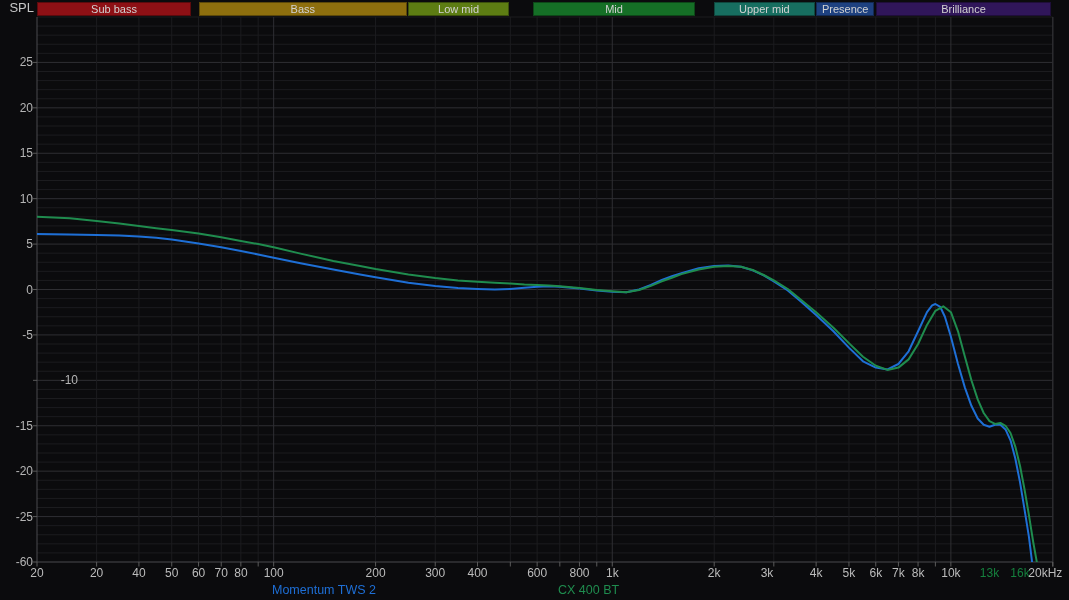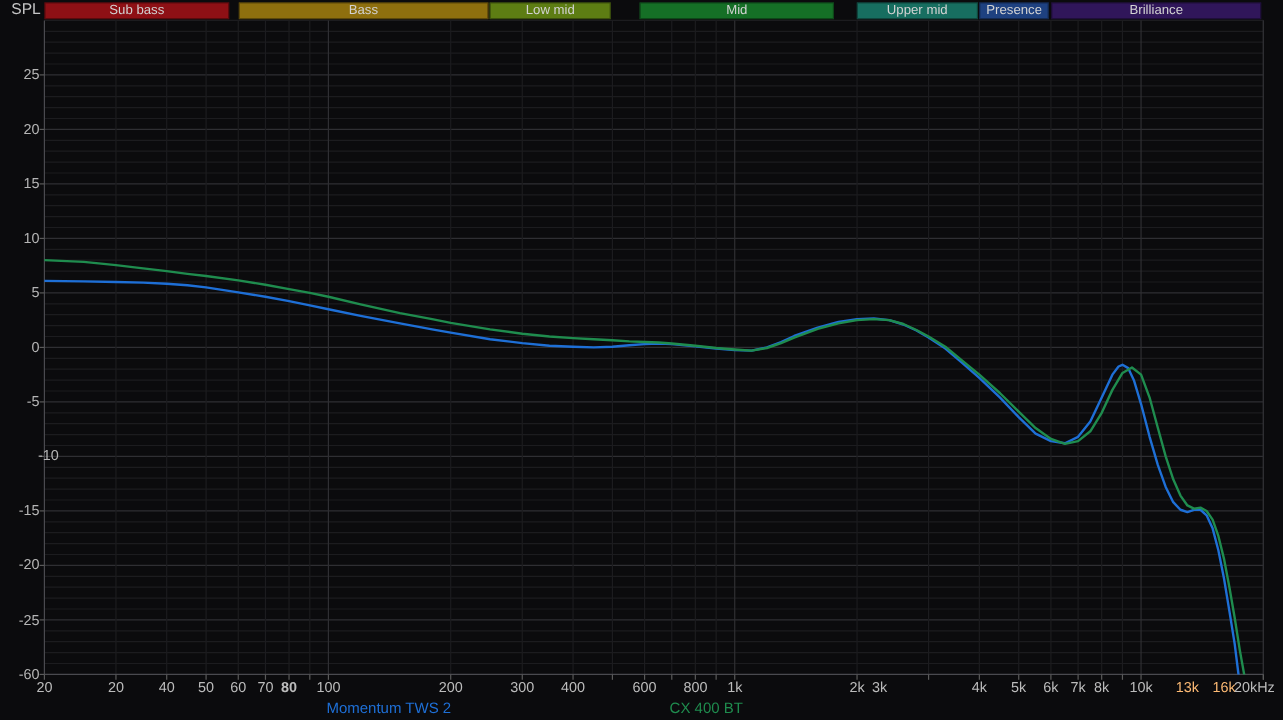--- a/index.html
+++ b/index.html
@@ -19,21 +19,21 @@
     display:flex;align-items:center;justify-content:center;
   }
   .band span{
     color:#d2d2d2;font-size:11px;line-height:14px;white-space:nowrap;overflow:hidden;
   }
   #plot-svg{position:absolute;left:0;top:0;}
   .x-tick-label{
     position:absolute;top:566px;transform:translateX(-50%);
     color:#bcbcbc;font-size:12px;line-height:14px;white-space:nowrap;
   }
-  .x-tick-label.dim{color:#fdba74;}
+  .x-tick-label.dim{color:#15803d;}
   .y-tick-label{
     position:absolute;width:33px;text-align:right;transform:translateY(-50%);
     color:#b5b5b5;font-size:12px;line-height:13px;
   }
   .legend-item{
     position:absolute;top:583px;font-size:12.5px;line-height:15px;white-space:nowrap;
     cursor:pointer;
   }
   #legend-0{left:272px;}
   #legend-1{left:558px;}
@@ -212,48 +212,48 @@
         <path d="M37.0 216.8 L69.8 218.2 L96.6 220.9 L119.3 223.6 L138.9 225.9 L156.2 228.2 L171.7 230.0 L198.6 233.6 L221.2 237.3 L240.9 240.9 L258.2 244.1 L273.7 247.3 L300.5 253.6 L333.3 260.9 L360.1 265.9 L375.6 269.1 L408.4 274.5 L435.2 278.1 L457.9 280.4 L477.5 281.8 L494.8 282.7 L510.3 283.6 L524.4 284.5 L537.2 285.0 L548.9 285.4 L559.8 286.3 L579.5 288.1 L596.8 290.0 L612.3 291.3 L626.3 292.2 L639.1 290.0 L650.9 285.9 L661.8 281.3 L671.9 277.7 L681.4 274.1 L698.7 269.5 L714.2 266.8 L728.2 265.9 L741.0 266.8 L752.8 270.0 L763.7 275.0 L773.8 280.4 L787.8 289.0 L800.6 299.5 L816.1 312.2 L833.4 327.7 L848.9 343.1 L863.0 356.7 L875.8 365.8 L887.5 369.9 L898.4 367.6 L908.6 359.4 L918.1 344.0 L927.0 324.9 L935.4 310.8 L943.3 306.3 L950.9 312.2 L958.0 331.3 L964.9 356.7 L971.4 380.3 L977.7 399.4 L983.7 413.0 L989.5 421.2 L995.0 423.9 L1000.4 423.0 L1005.5 425.8 L1010.5 433.0 L1015.3 446.6 L1020.0 465.7 L1024.5 489.3 L1028.9 514.8 L1033.2 542.0 L1037.3 564.7 L1039.7 580.2" fill="none" stroke="#1f8c4e" stroke-width="2" stroke-linejoin="round" stroke-linecap="round"></path>
       </g>
     </svg>
   <div id="labels-layer">
       <div class="x-tick-label" style="left: 37px;">20</div>
       <div class="x-tick-label" style="left: 96.6px;">20</div>
       <div class="x-tick-label" style="left: 138.9px;">40</div>
       <div class="x-tick-label" style="left: 171.7px;">50</div>
       <div class="x-tick-label" style="left: 198.6px;">60</div>
       <div class="x-tick-label" style="left: 221.2px;">70</div>
-      <div class="x-tick-label" style="left: 240.9px; font-weight: bold;">80</div>
+      <div class="x-tick-label" style="left: 240.9px;">80</div>
       <div class="x-tick-label" style="left: 273.7px;">100</div>
       <div class="x-tick-label" style="left: 375.6px;">200</div>
       <div class="x-tick-label" style="left: 435.2px;">300</div>
       <div class="x-tick-label" style="left: 477.5px;">400</div>
       <div class="x-tick-label" style="left: 510.3px; margin-top: 38px;">500</div>
       <div class="x-tick-label" style="left: 537.2px;">600</div>
       <div class="x-tick-label" style="left: 579.5px;">800</div>
       <div class="x-tick-label" style="left: 612.3px;">1k</div>
       <div class="x-tick-label" style="left: 714.2px;">2k</div>
-      <div class="x-tick-label" style="left: 733px;">3k</div>
+      <div class="x-tick-label" style="left: 767px;">3k</div>
       <div class="x-tick-label" style="left: 816.1px;">4k</div>
       <div class="x-tick-label" style="left: 848.9px;">5k</div>
       <div class="x-tick-label" style="left: 875.8px;">6k</div>
       <div class="x-tick-label" style="left: 898.4px;">7k</div>
       <div class="x-tick-label" style="left: 918.1px;">8k</div>
       <div class="x-tick-label" style="left: 950.9px;">10k</div>
       <div class="x-tick-label dim" style="left: 989.5px;">13k</div>
       <div class="x-tick-label dim" style="left: 1020px;">16k</div>
       <div class="x-tick-label" style="left: 1052.8px; transform: translateX(-72%);">20kHz</div>
       <div class="y-tick-label" style="left: 0px; top: 62.4px;">25</div>
       <div class="y-tick-label" style="left: 0px; top: 107.8px;">20</div>
       <div class="y-tick-label" style="left: 0px; top: 153.3px;">15</div>
       <div class="y-tick-label" style="left: 0px; top: 198.7px;">10</div>
       <div class="y-tick-label" style="left: 0px; top: 244.1px;">5</div>
       <div class="y-tick-label" style="left: 0px; top: 289.5px;">0</div>
       <div class="y-tick-label" style="left: 0px; top: 334.9px;">-5</div>
-      <div class="y-tick-label" style="left: 16px; top: 380.3px;">-10</div>
+      <div class="y-tick-label" style="left: 0px; top: 380.3px; padding-left: 45px;">-10</div>
       <div class="y-tick-label" style="left: 0px; top: 425.8px;">-15</div>
       <div class="y-tick-label" style="left: 0px; top: 471.2px;">-20</div>
       <div class="y-tick-label" style="left: 0px; top: 516.6px;">-25</div>
       <div class="y-tick-label" style="left: 0px; top: 562px;">-60</div>
     </div>
   <div id="legend-0" class="legend-item" style="color: rgb(30, 111, 214);">Momentum TWS 2</div>
   <div id="legend-1" class="legend-item" style="color: rgb(31, 140, 78);">CX 400 BT</div>
 </div>
 
 </body></html>

